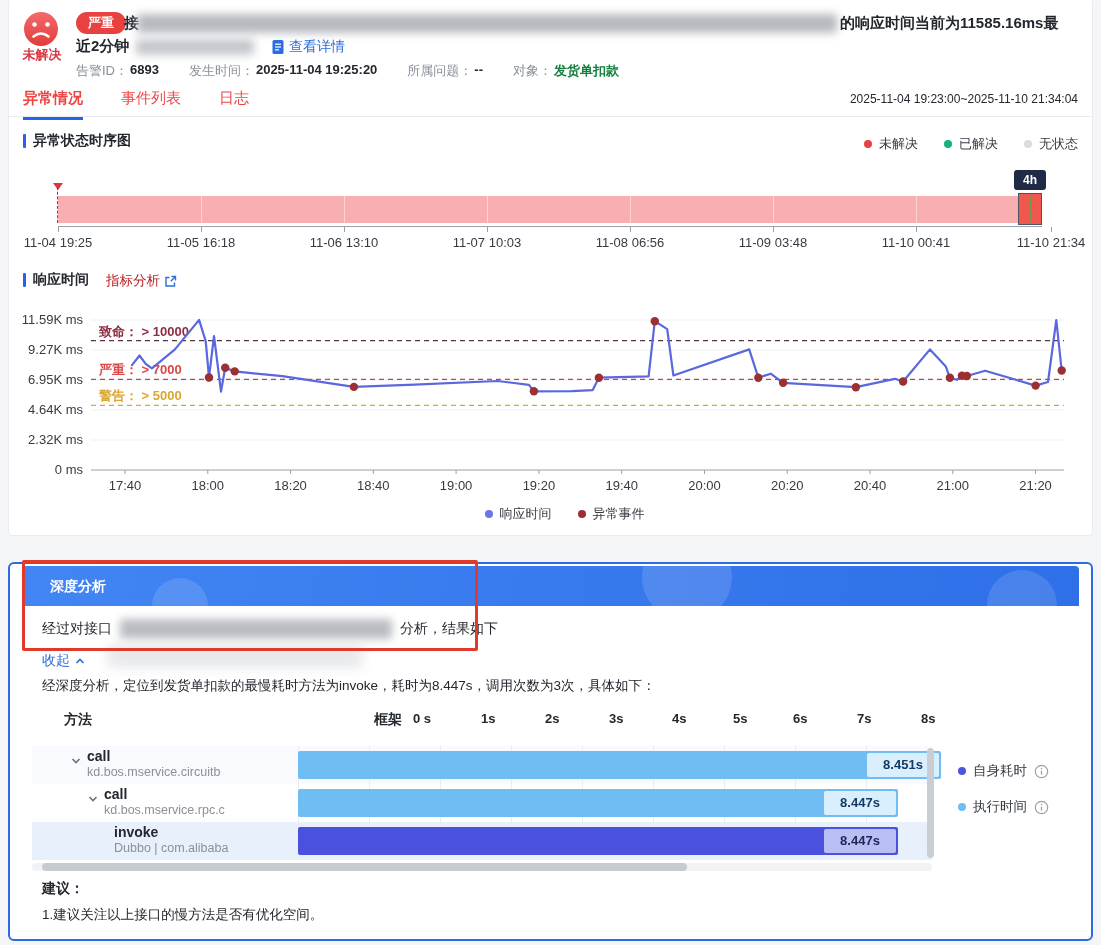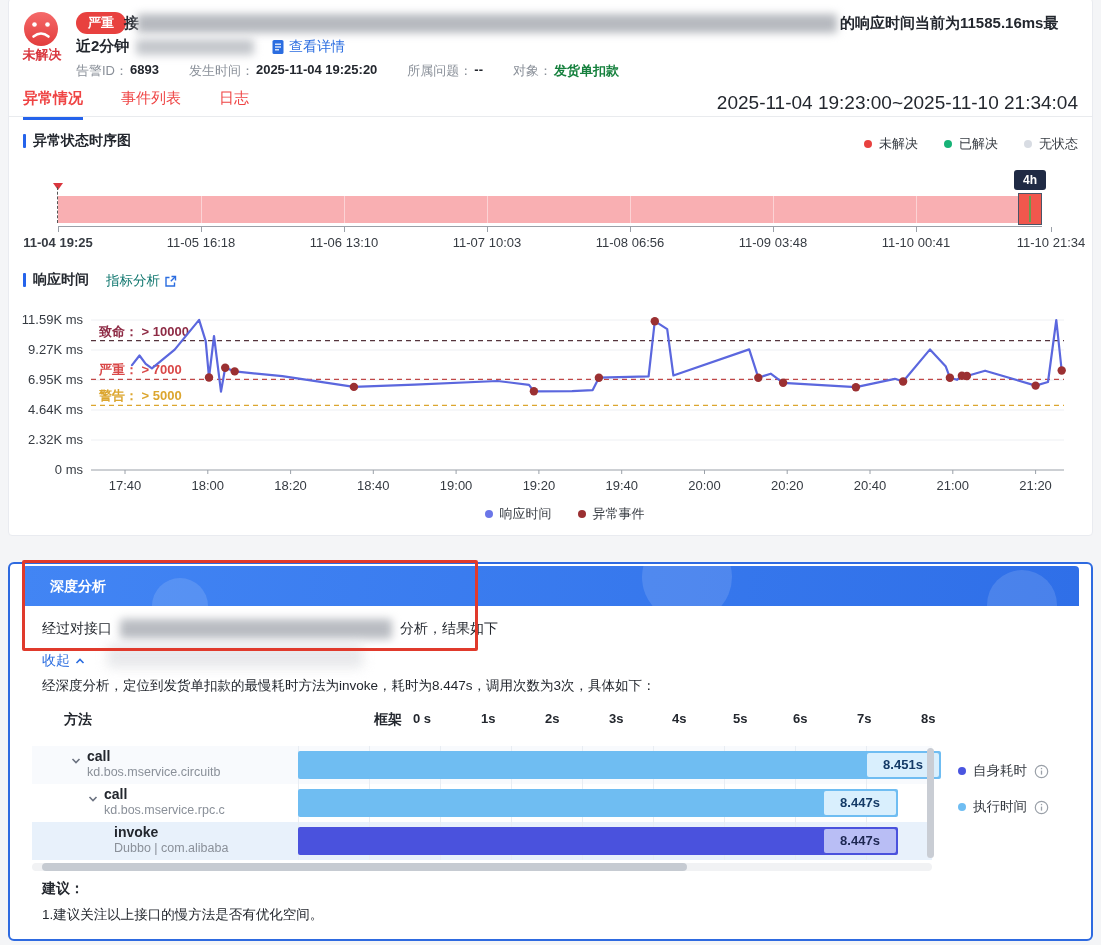--- a/index.html
+++ b/index.html
@@ -25,21 +25,21 @@
   .meta-item{display:flex;gap:2px;white-space:nowrap}
   .meta-label{color:#8a9099}
   .meta-value{color:#23272e;font-weight:600}
   .meta-value.link{color:#15803d;cursor:pointer}
 
   
   #tabs{left:14px;top:90px;display:flex;gap:38px;position:absolute}
   .tab{font-size:15px;color:#ef4444;padding-bottom:9px;cursor:pointer}
   .tab.active{font-weight:bold;border-bottom:3px solid #2563eb}
   .tabs-line{left:0;top:117px;width:1083px;height:1px;background:#e9ebee}
-  .range{right:14px;top:93px;font-size:19px;color:#23272e}
+  .range{right:14px;top:93px;font-size:12px;color:#23272e}
 
   
   .sec{display:flex;align-items:center;font-weight:bold;font-size:14px;color:#23272e}
   .secbar{width:3px;height:14px;background:#2563eb;margin-right:7px;border-radius:1px}
   .lg-item{display:inline-flex;align-items:center;margin-left:26px;font-size:13px;color:#363b42}
   .lg-dot{width:8px;height:8px;border-radius:50%;margin-right:7px;flex:0 0 auto}
 
   
   .tl-band{left:49px;top:197px;width:983px;height:27px;background:#f9afb2;overflow:hidden}
   .tl-grid{position:absolute;top:0;width:1px;height:27px;background:rgba(255,255,255,.45)}
@@ -48,21 +48,21 @@
   .tl-sel{left:1009px;top:194px;width:24px;height:32px;background:#f1574d;border:1px solid #4a5568;box-sizing:border-box;cursor:ew-resize}
   .tl-sel-line{position:absolute;left:50%;top:2px;bottom:2px;width:2px;margin-left:-1px;background:#6a9a50}
   .tl-badge{left:1005px;top:171px;width:32px;height:20px;background:#1f2a44;color:#fff;font-size:12px;font-weight:bold;
             text-align:center;line-height:20px;border-radius:3px}
   .tl-axisline{left:49px;top:227px;width:984px;height:1px;background:#9aa0a8}
   #timeline-axis{left:0;top:228px;width:1085px;height:30px;position:absolute}
   .tl-tick{position:absolute;top:0;width:1px;height:5px;background:#9aa0a8}
   .tl-label{position:absolute;top:8px;transform:translateX(-50%);font-size:13px;color:#363b42;white-space:nowrap}
 
   
-  .metric-link{left:97px;top:273px;display:flex;align-items:center;gap:4px;color:#0f766e;font-size:13.5px;cursor:pointer}
+  .metric-link{left:97px;top:273px;display:flex;align-items:center;gap:4px;color:#b91c1c;font-size:13.5px;cursor:pointer}
   #rt-svg{left:10px;top:305px}
   #rt-svg text.ax{font-size:13px;fill:#363b42}
   #rt-svg text.th{font-size:13px;font-weight:bold}
   #rt-legend{left:0;top:506px;width:1085px;display:flex;justify-content:center;position:absolute}
 
   
   .da-header{left:12px;top:2px;width:1057px;height:40px;background:linear-gradient(100deg,#4285f4,#2f6fe8);
              border-radius:4px 4px 0 0;color:#fff;font-weight:bold;font-size:14px;line-height:40px;
              padding-left:28px;overflow:hidden;box-sizing:border-box}
   .dac{position:absolute;border-radius:50%;background:rgba(255,255,255,.13)}
@@ -188,21 +188,21 @@
       <div class="tl-grid" style="left: 715px;"></div>
       <div class="tl-grid" style="left: 858px;"></div>
     </div>
   <div class="abs tl-sel">
     <div class="tl-sel-line"></div>
   </div>
   <div class="abs tl-badge">4h</div>
   <div class="abs tl-axisline"></div>
   <div id="timeline-axis">
       <div class="tl-tick" style="left: 49px;"></div>
-      <div class="tl-label" style="left: 49px; font-weight: bold;">11-04 19:25</div>
+      <div class="tl-label" style="left: 49px;">11-04 19:25</div>
       <div class="tl-tick" style="left: 192px;"></div>
       <div class="tl-label" style="left: 192px;">11-05 16:18</div>
       <div class="tl-tick" style="left: 335px;"></div>
       <div class="tl-label" style="left: 335px;">11-06 13:10</div>
       <div class="tl-tick" style="left: 478px;"></div>
       <div class="tl-label" style="left: 478px;">11-07 10:03</div>
       <div class="tl-tick" style="left: 621px;"></div>
       <div class="tl-label" style="left: 621px;">11-08 06:56</div>
       <div class="tl-tick" style="left: 764px;"></div>
       <div class="tl-label" style="left: 764px;">11-09 03:48</div>

